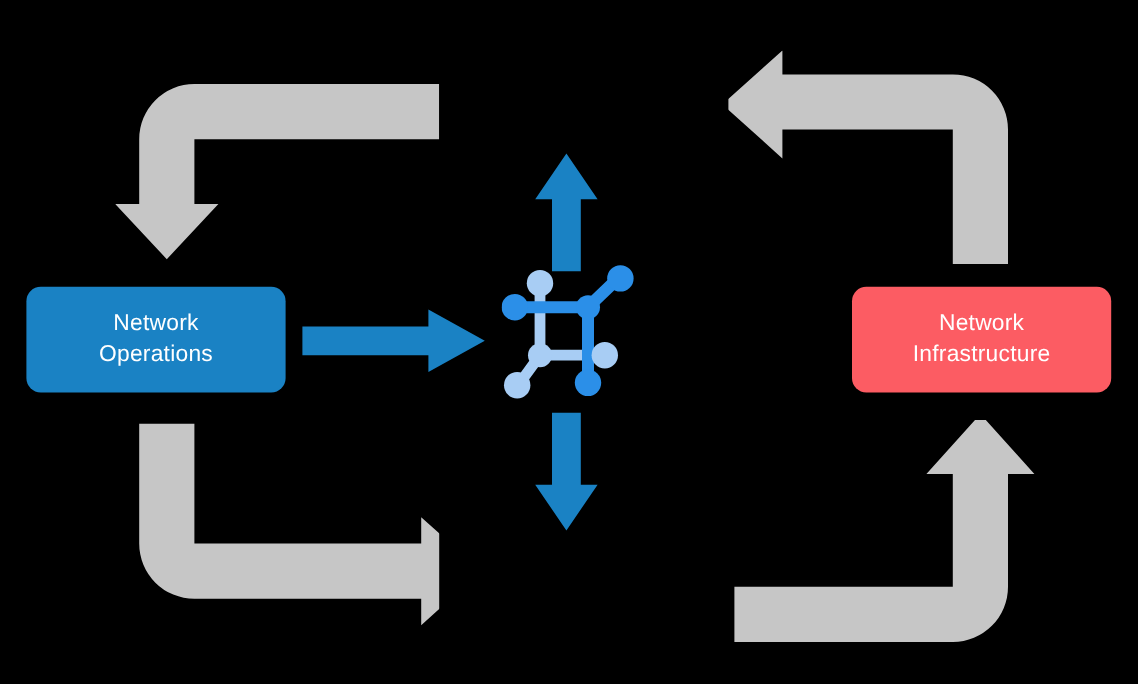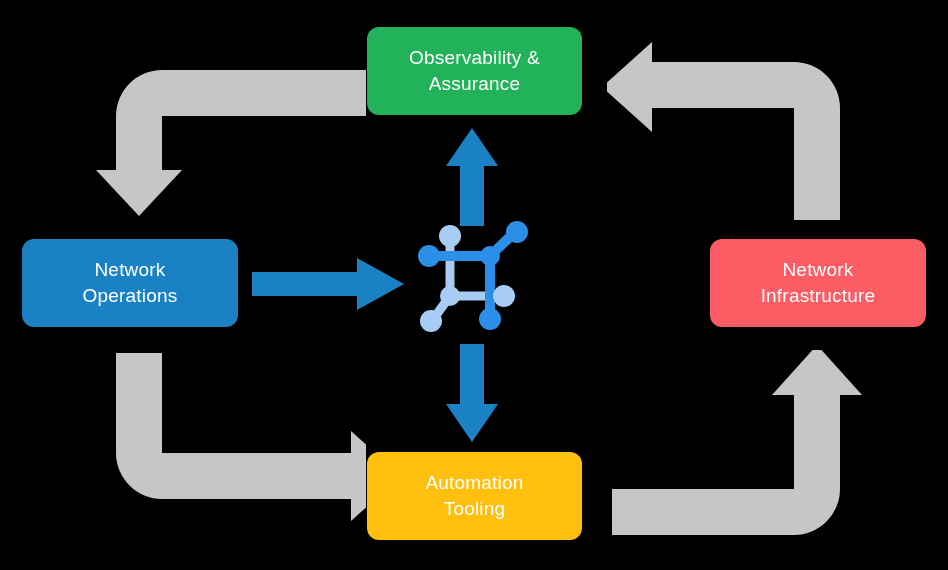--- a/index.html
+++ b/index.html
@@ -92,33 +92,25 @@
     </g>
 
     <g fill="#2b8fe8">
       <circle cx="11" cy="38" r="11"></circle>
       <circle cx="99" cy="14" r="11"></circle>
       <circle cx="72" cy="38" r="10"></circle>
       <circle cx="72" cy="101" r="11"></circle>
     </g>
   </svg>
 
-  <div class="node-box" id="box-observability">
-    <span>Observability &amp;
-Assurance</span>
-  </div>
 
   <div class="node-box" id="box-operations">
     <span>Network
 Operations</span>
   </div>
 
   <div class="node-box" id="box-infrastructure">
     <span>Network
 Infrastructure</span>
   </div>
 
-  <div class="node-box" id="box-automation">
-    <span>Automation
-Tooling</span>
-  </div>
 
 </div>
 
 </body></html>

